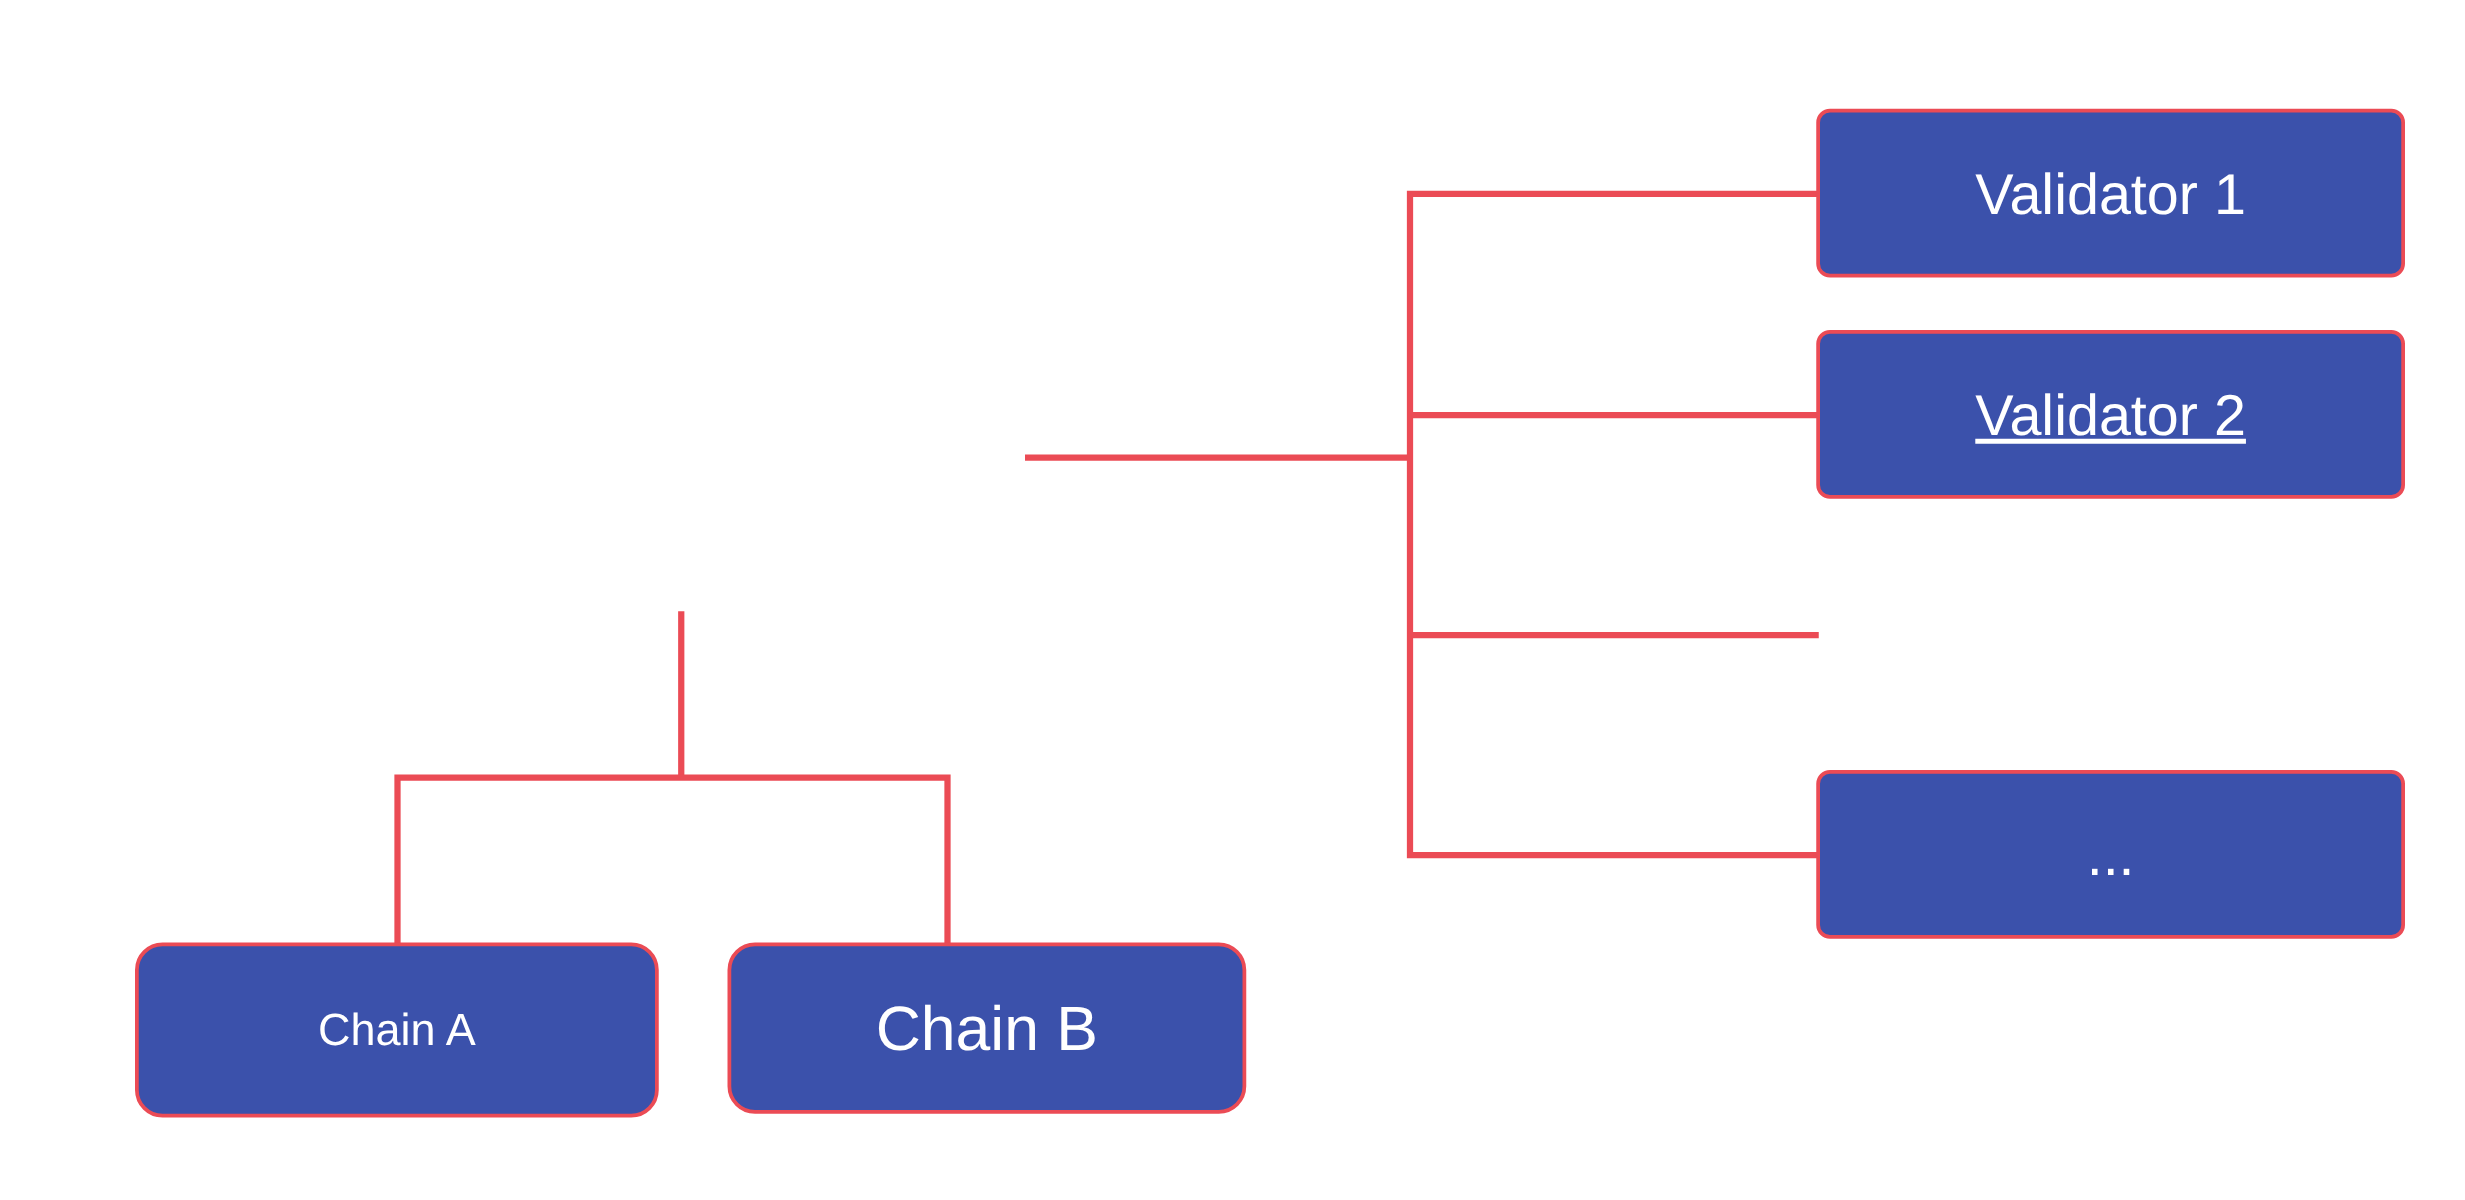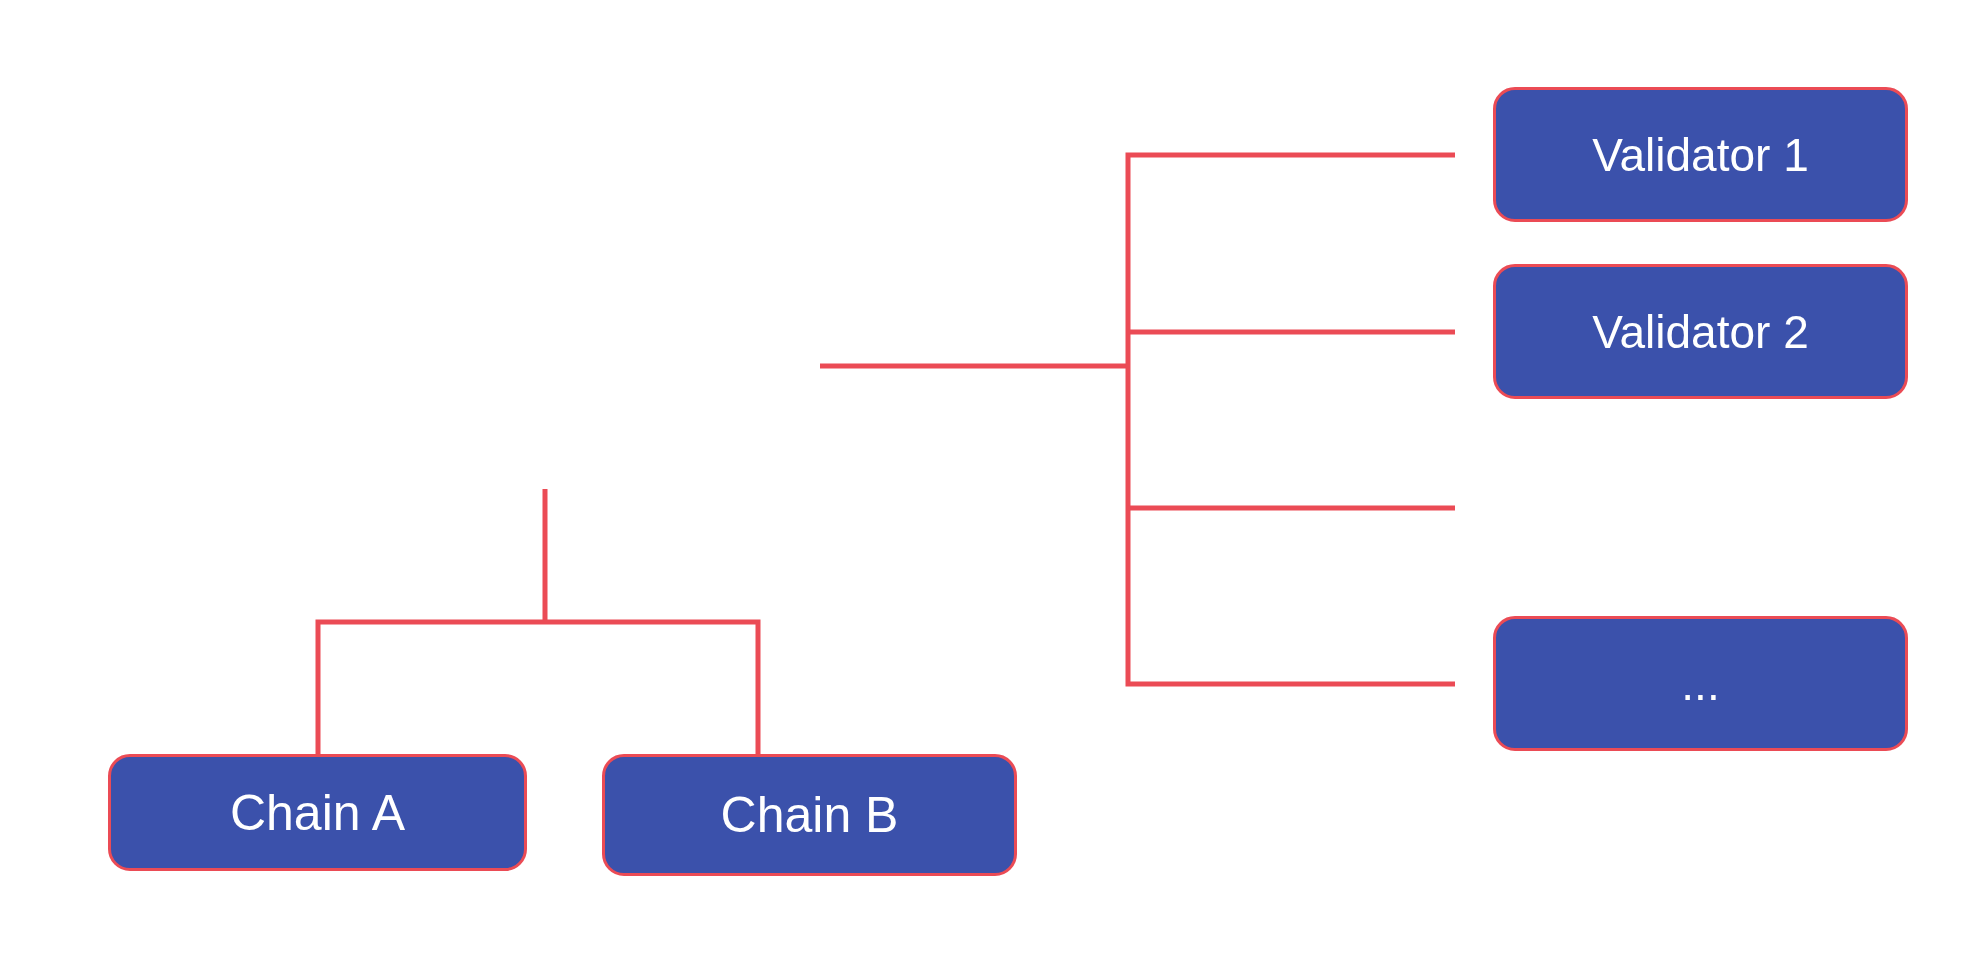--- a/index.html
+++ b/index.html
@@ -33,33 +33,33 @@
     border:3.5px solid var(--connector);
     color:var(--node-text);
     text-align:center;
     line-height:1;
   }
   .node-subnet{
     left:271px;top:239px;width:549px;height:249px;
     border-radius:38px;font-size:72px;
   }
   .node-chain-a{
-    left:108px;top:754px;width:419px;height:117px;
+    left:108px;top:754px;width:419px;height:140px;
+    border-radius:22px;font-size:36px;
+  }
+  .node-chain-b{
+    left:582px;top:754px;width:415px;height:137px;
     border-radius:22px;font-size:50px;
   }
-  .node-chain-b{
-    left:582px;top:754px;width:415px;height:122px;
-    border-radius:22px;font-size:50px;margin-left:20px;
-  }
   .node-validator{
-    left:1453px;width:415px;height:135px;
-    border-radius:22px;font-size:46px;margin-left:40px;
+    left:1453px;width:471px;height:135px;
+    border-radius:11px;font-size:46px;
   }
   .node-validator-1{top:87px;}
-  .node-validator-2{top:264px;}
+  .node-validator-2{top:264px;text-decoration:underline;}
   .node-validator-3{top:440px;}
   .node-validator-more{top:616px;}
   .edge-path{
     fill:none;
     stroke:var(--connector);
     stroke-width:5;
   }
 </style>
 </head>
 <body>

